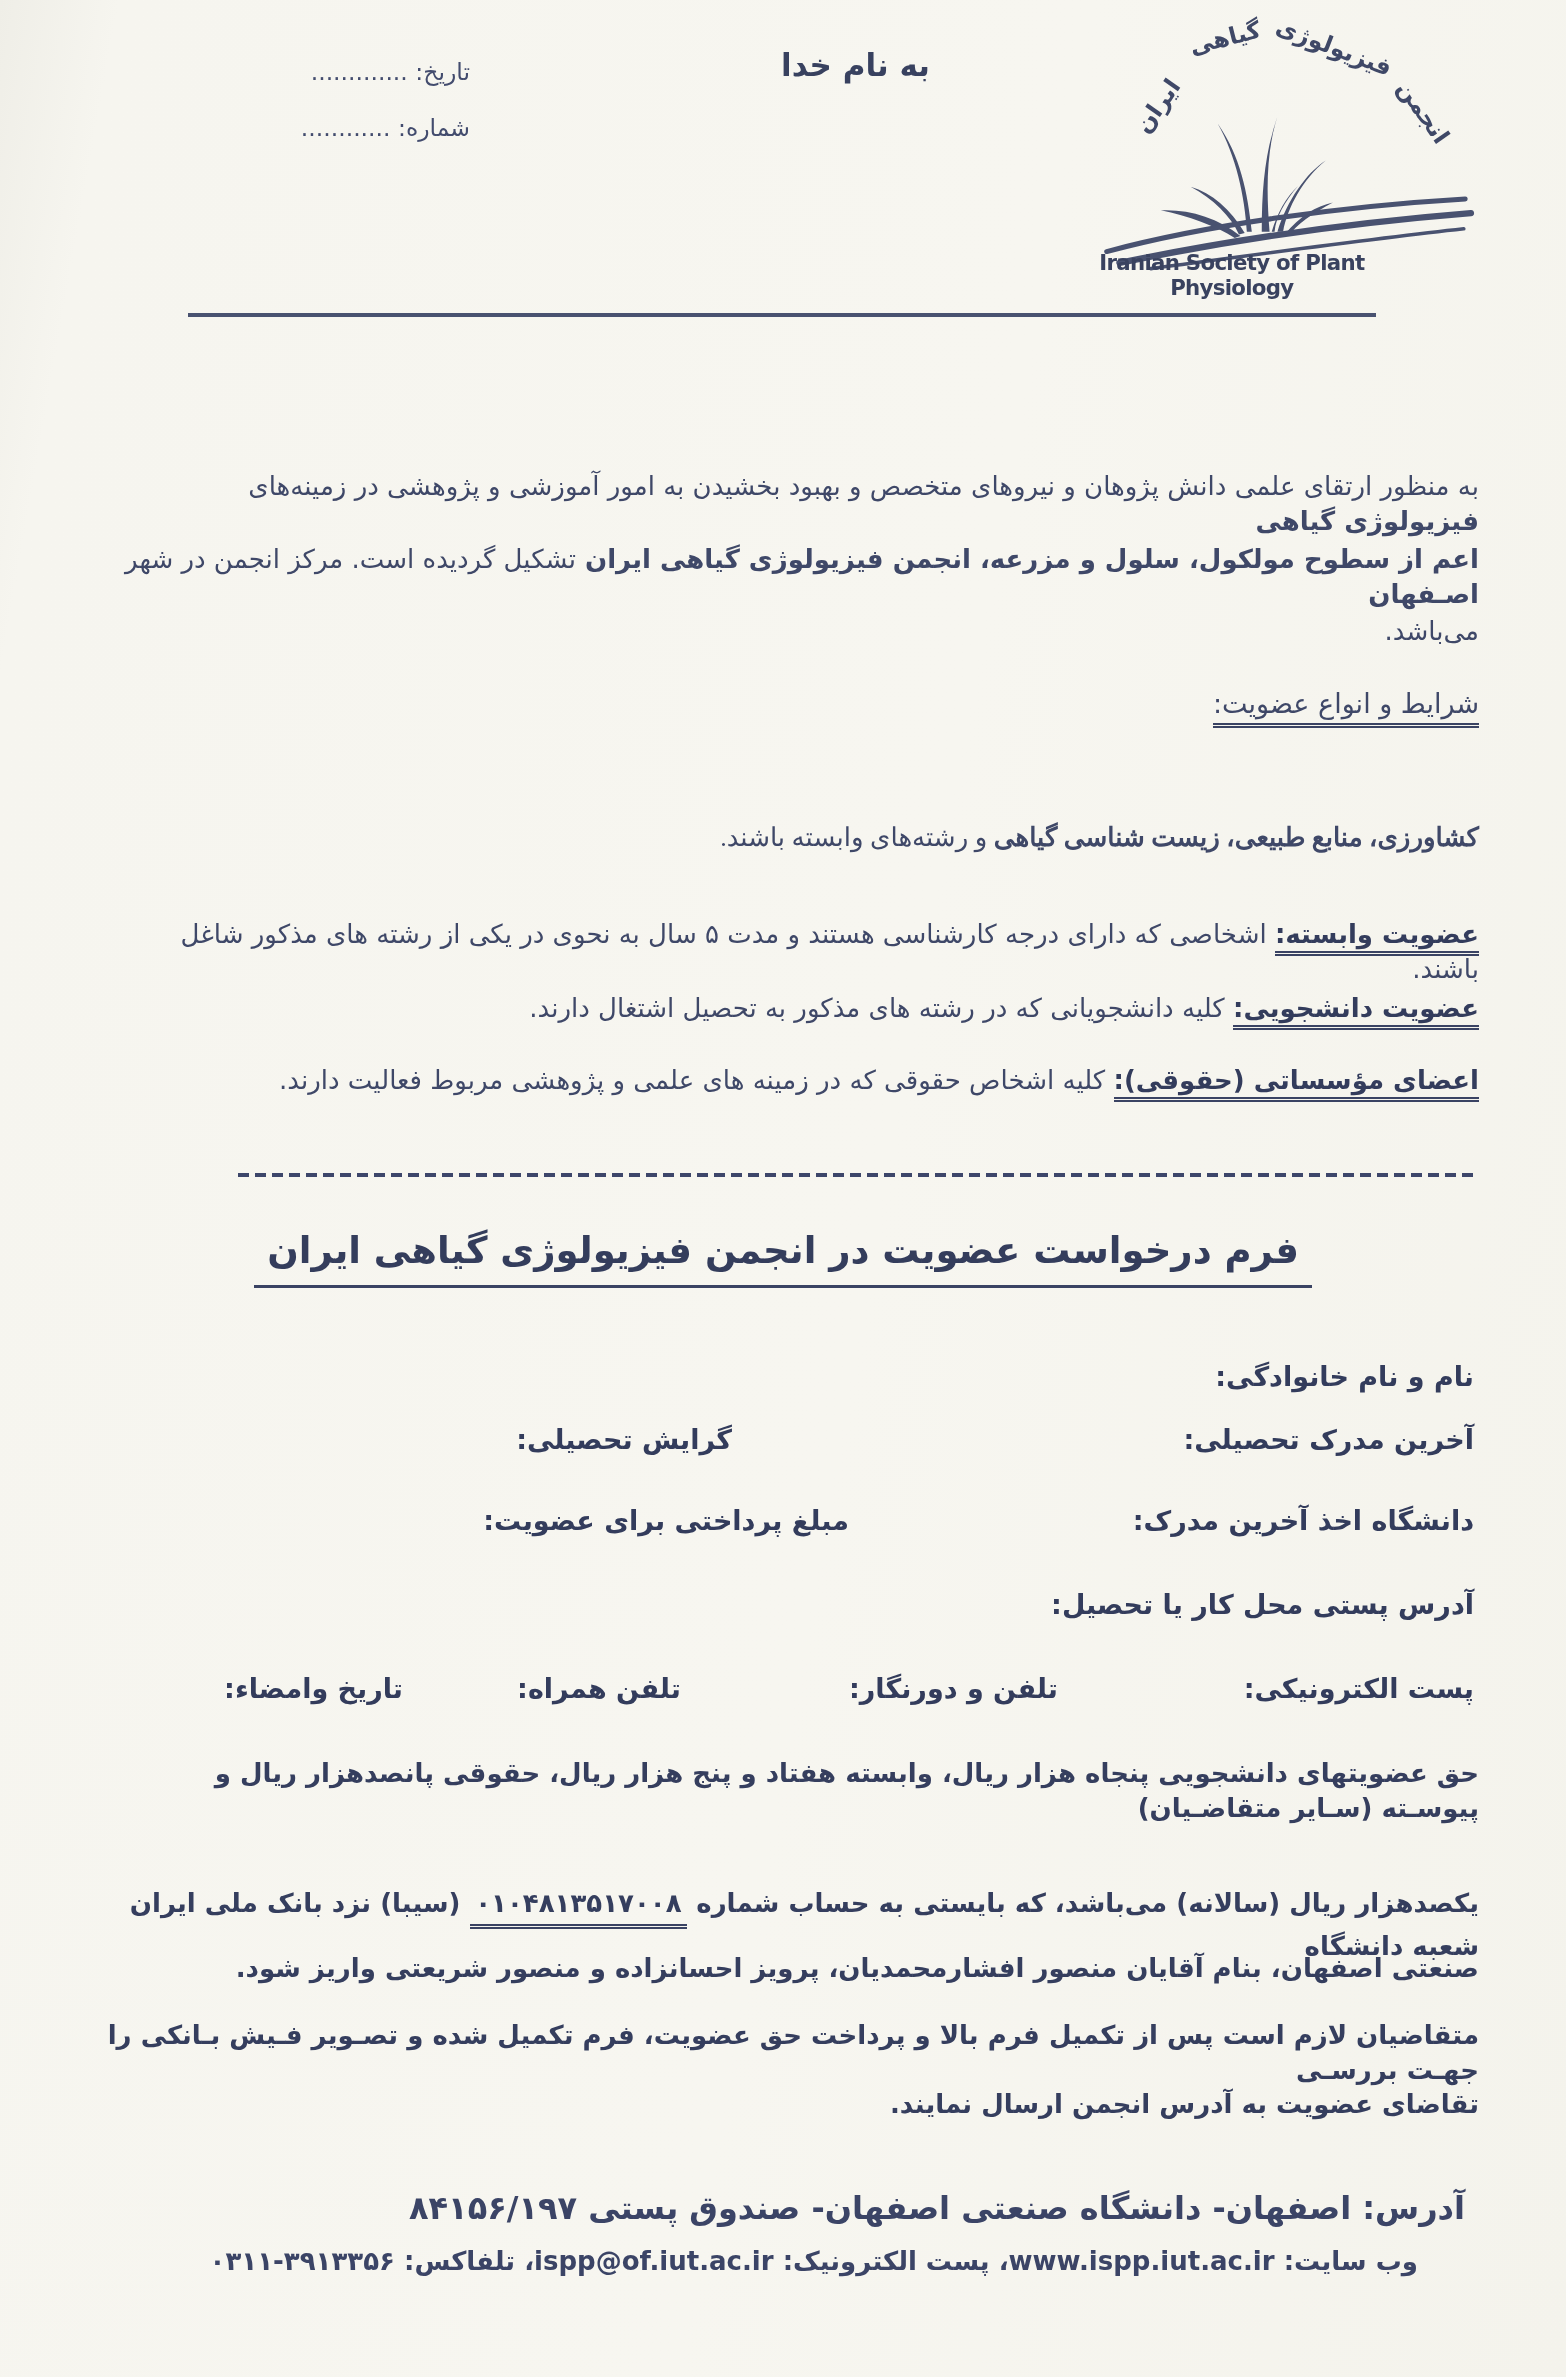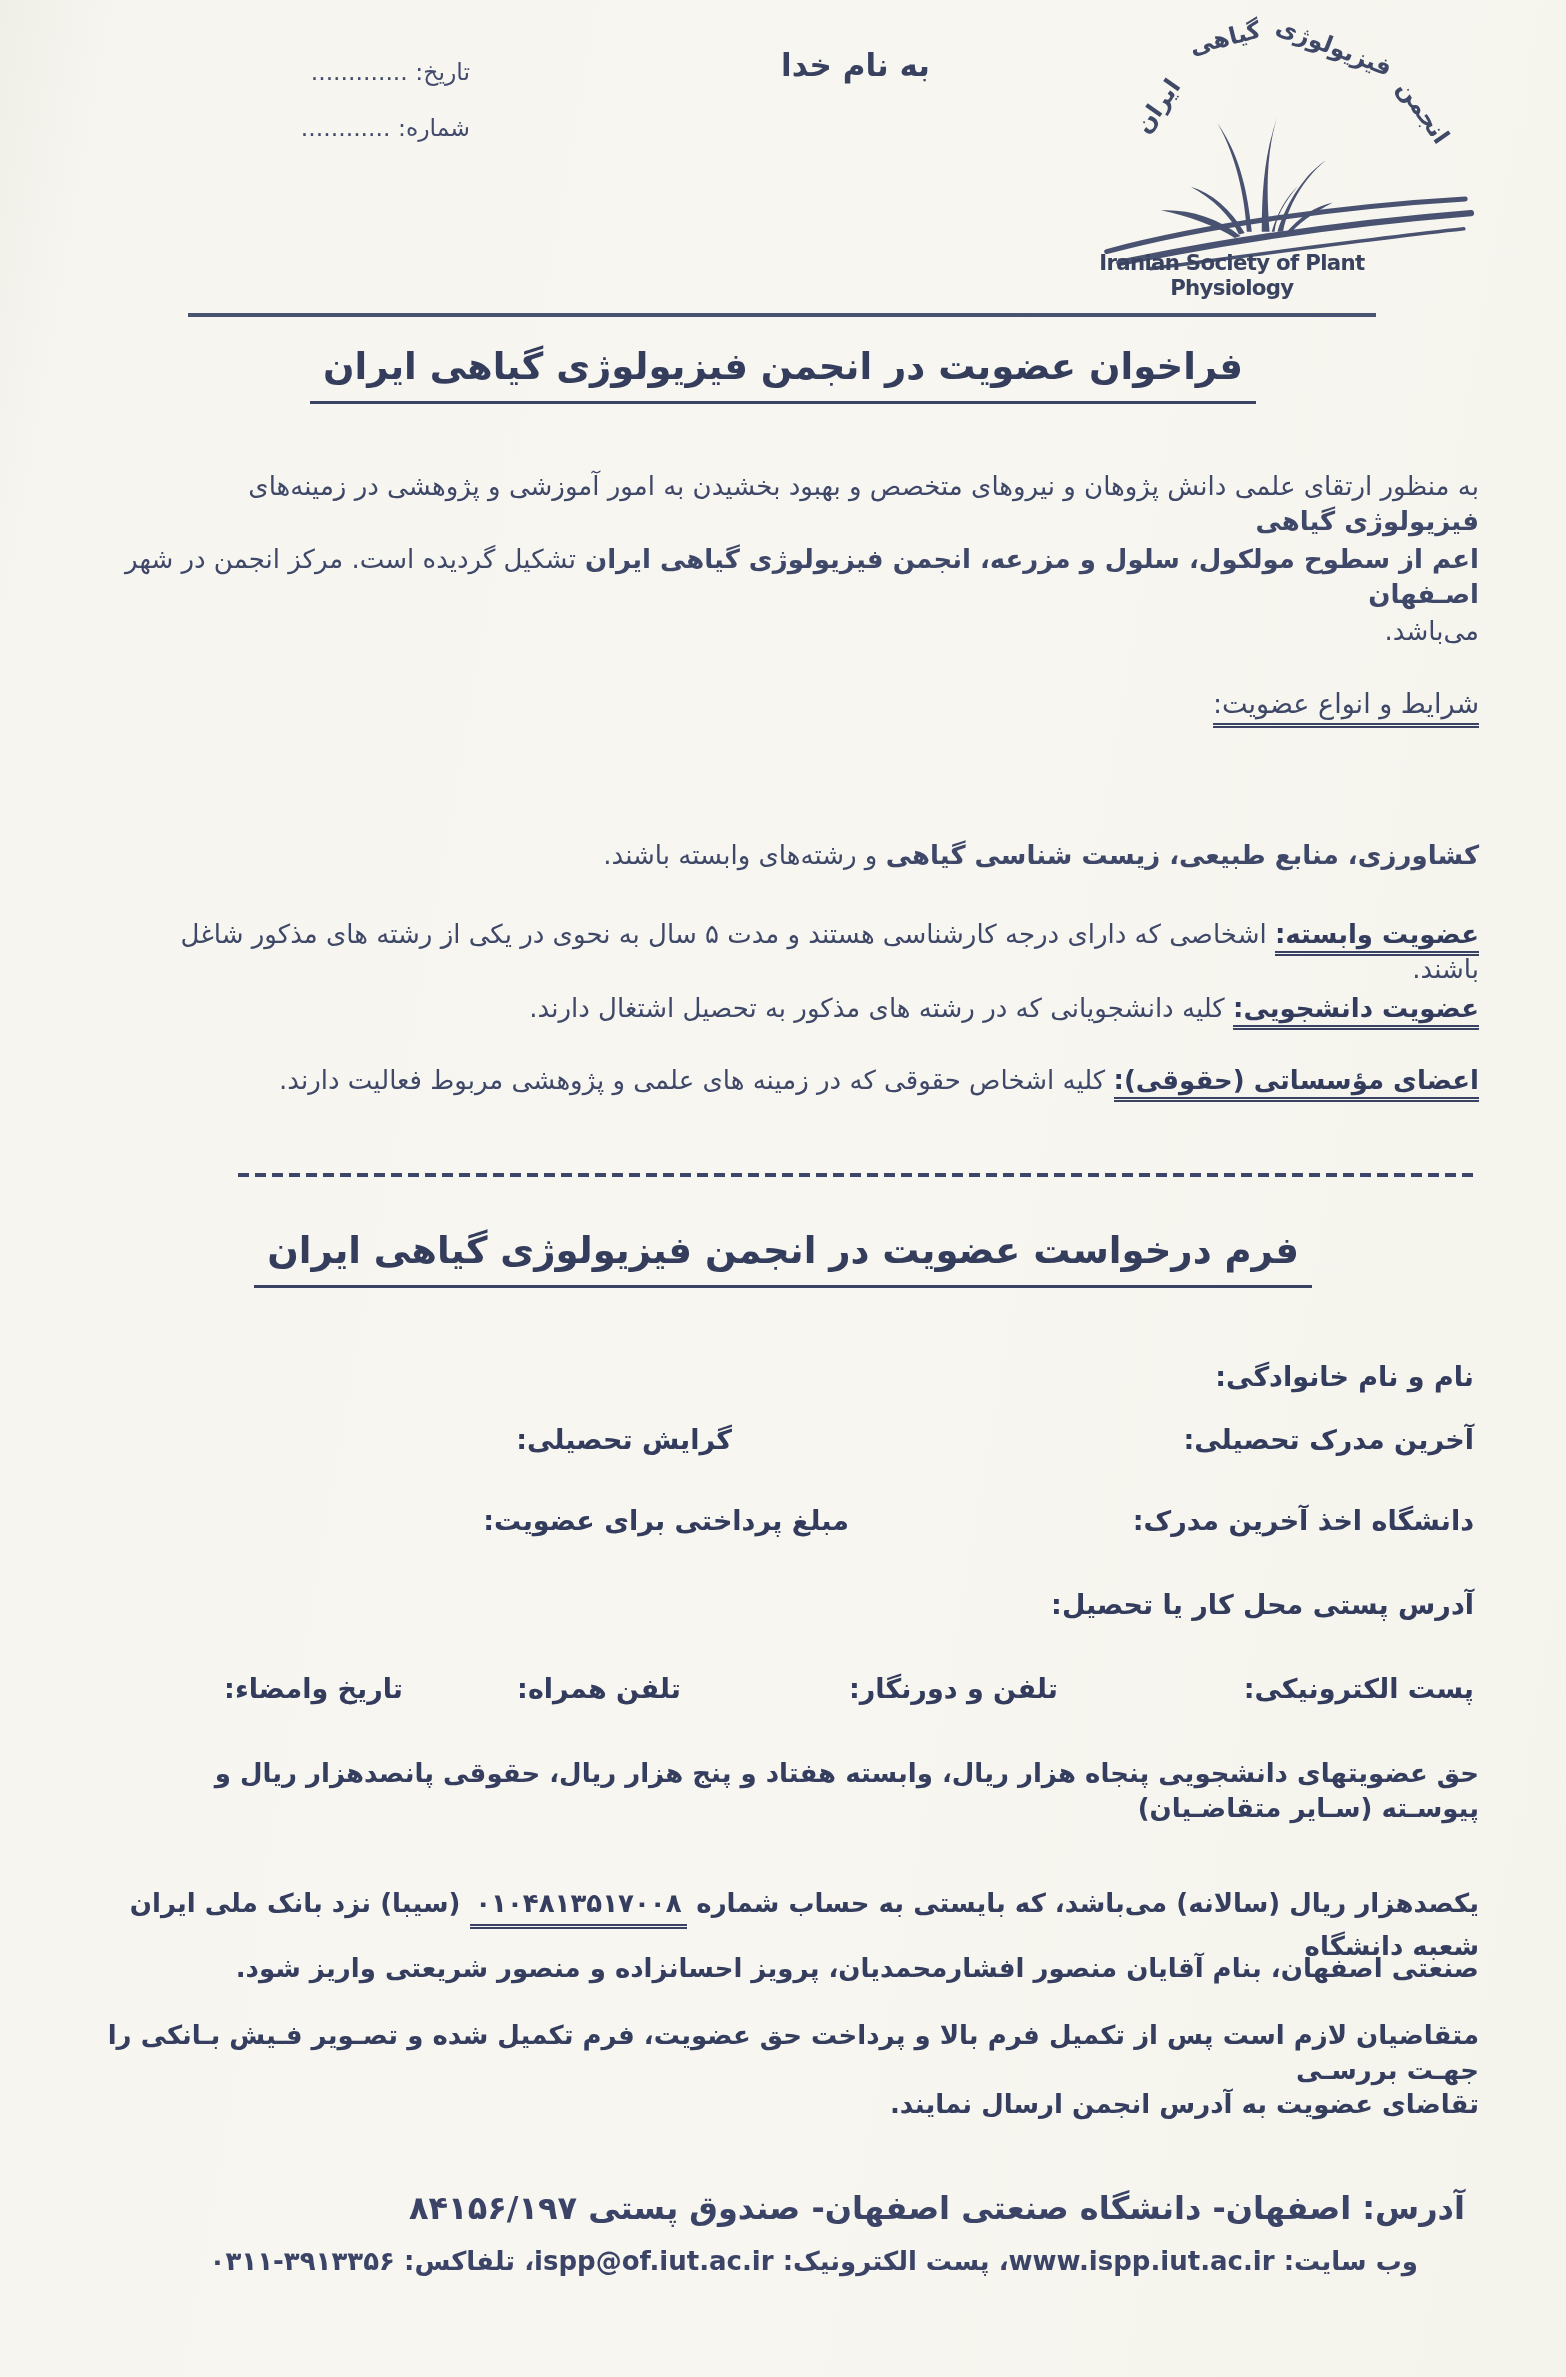--- a/index.html
+++ b/index.html
@@ -42,21 +42,21 @@
     padding:0 12.8px 12.8px 12.8px;border-bottom:3.6px solid #3a4363;line-height:1.15;}
   
   .line{right:87px;left:107px;text-align:right;font-size:26px;line-height:1.34;color:#3f4868;}
   .ul2{border-bottom:5px double #3a4363;padding-bottom:2.1px;font-weight:bold;color:#333c5c;}
   #intro-l1{top:469px;}
   #intro-l2{top:542px;}
   #intro-l3{top:614px;}
   #cond-head{top:686px;font-size:27px;}
   #cond-head span{border-bottom:5px double #3a4363;padding-bottom:4.3px;}
   #m1-l1{top:765px;}
-  #m1-l2{top:838px;}
+  #m1-l2{top:821px;font-family:Liberation Serif, serif;}
   #m2{top:917px;}
   #m3{top:991px;}
   #m4{top:1063px;}
   
   .flabel{font-size:27px;font-weight:bold;color:#333c5c;white-space:nowrap;}
   #f-name{top:1361px;right:92px;}
   #f-degree{top:1424px;right:92px;}
   #f-major{top:1424px;right:834px;}
   #f-univ{top:1505px;right:92px;}
   #f-fee{top:1505px;right:717px;}
@@ -114,23 +114,20 @@
         <path d="M8 196 C150 158 340 132 512 122" stroke-width="7"></path>
         <path d="M26 212 C190 178 370 154 520 142" stroke-width="9"></path>
         <path d="M70 220 C220 200 380 178 510 164" stroke-width="5"></path>
       </g>
     </svg>
     <div id="logo-caption">Iranian Society of Plant Physiology</div>
   </div>
 
   <div class="abs" id="top-rule"></div>
 
-  <div class="abs title-row" id="title1">
-    <span>فراخوان عضویت در انجمن فیزیولوژی گیاهی ایران</span>
-  </div>
 
   <div class="abs line" id="intro-l1">
     <span>به منظور ارتقای علمی دانش پژوهان و  نیروهای متخصص و بهبود بخشیدن به امور آموزشی و پژوهشی در زمینه‌های </span><span class="b">فیزیولوژی گیاهی</span>
   </div>
   <div class="abs line" id="intro-l2">
     <span class="b">اعم از سطوح مولکول، سلول و مزرعه، انجمن فیزیولوژی گیاهی ایران </span><span>تشکیل گردیده است.  مرکز انجمن در شهر </span><span class="b">اصـفهان</span>
   </div>
   <div class="abs line" id="intro-l3">می‌باشد.</div>
 
   <div class="abs line" id="cond-head">

